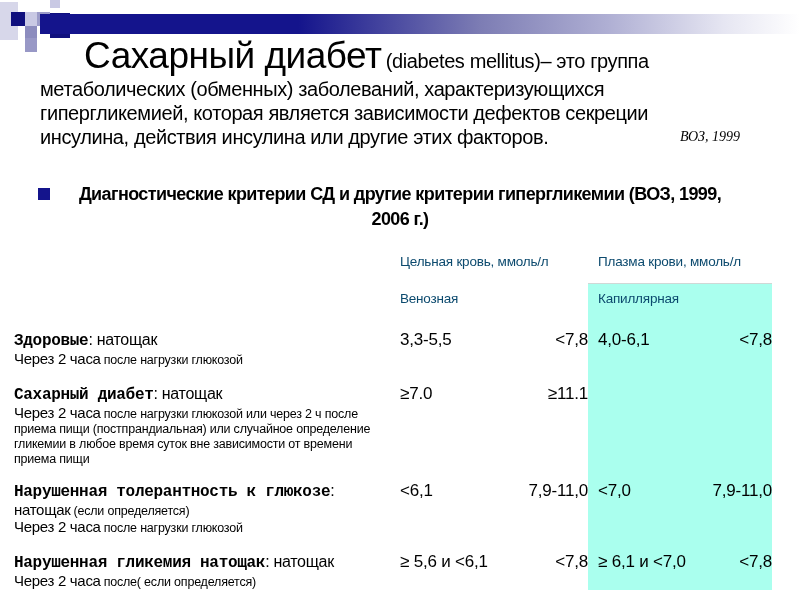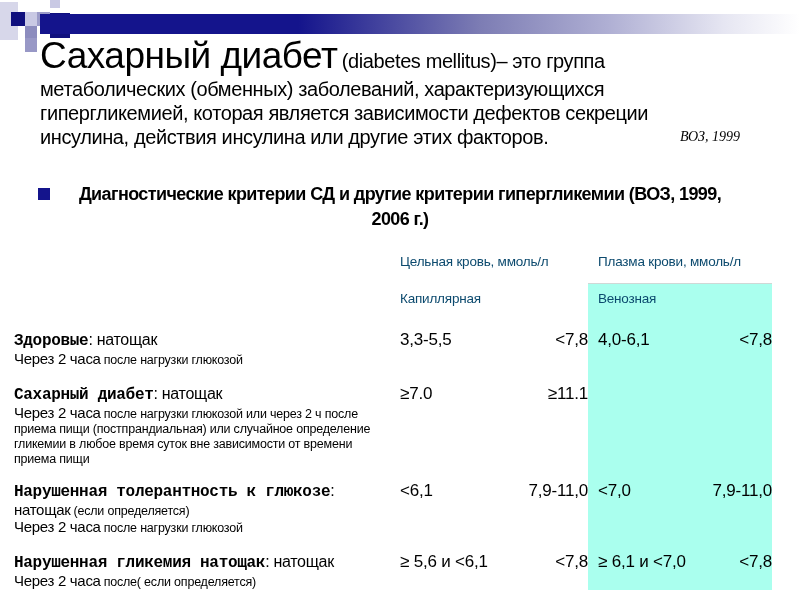--- a/index.html
+++ b/index.html
@@ -8,21 +8,21 @@
 
   
   .sq{position:absolute;}
 
   
   .top-bar{position:absolute;left:40px;top:14px;width:760px;height:20px;
     background:linear-gradient(90deg,#14148c 0%,#14148c 34%,#7d7db4 58%,#b0b0d4 75%,#e6e6f2 90%,#ffffff 100%);}
 
   
   .title-block{position:absolute;left:40px;top:44px;width:700px;line-height:24px;}
-  .title-line1{margin-bottom:2px;}
+  .title-line1{margin-bottom:2px;margin-left:44px;}
   .title-big{font-size:37px;letter-spacing:-0.5px;}
   .title-small{font-size:20px;letter-spacing:-0.4px;}
   .title-line{font-size:20px;letter-spacing:-0.4px;line-height:24px;}
   .title-line4{display:flex;}
   .voz{font-family:"Liberation Serif",serif;font-style:italic;font-size:14px;
        margin-left:auto;letter-spacing:0;}
 
   
   .heading-block{position:absolute;left:60px;top:182px;width:680px;}
   .bullet{position:absolute;left:-22px;top:6px;width:12px;height:12px;background:#14148c;}
@@ -95,22 +95,22 @@
     <div class="cyan-col"></div>
 
     <div class="thead1">
       <div class="hcell"></div>
       <div class="hcell">Цельная кровь, ммоль/л</div>
       <div class="hcell">Плазма крови, ммоль/л</div>
     </div>
 
     <div class="thead2">
       <div class="hcell"></div>
+      <div class="hcell">Венозная</div>
       <div class="hcell">Капиллярная</div>
-      <div class="hcell">Венозная</div>
     </div>
 
     <div class="trow r1">
       <div class="lcell">
         <div class="lline1">
           <span class="lb">Здоровые</span><span>: натощак</span>
         </div>
         <div class="lline2">
           <span class="lead">Через 2 часа</span><span>после нагрузки глюкозой</span>
         </div>

